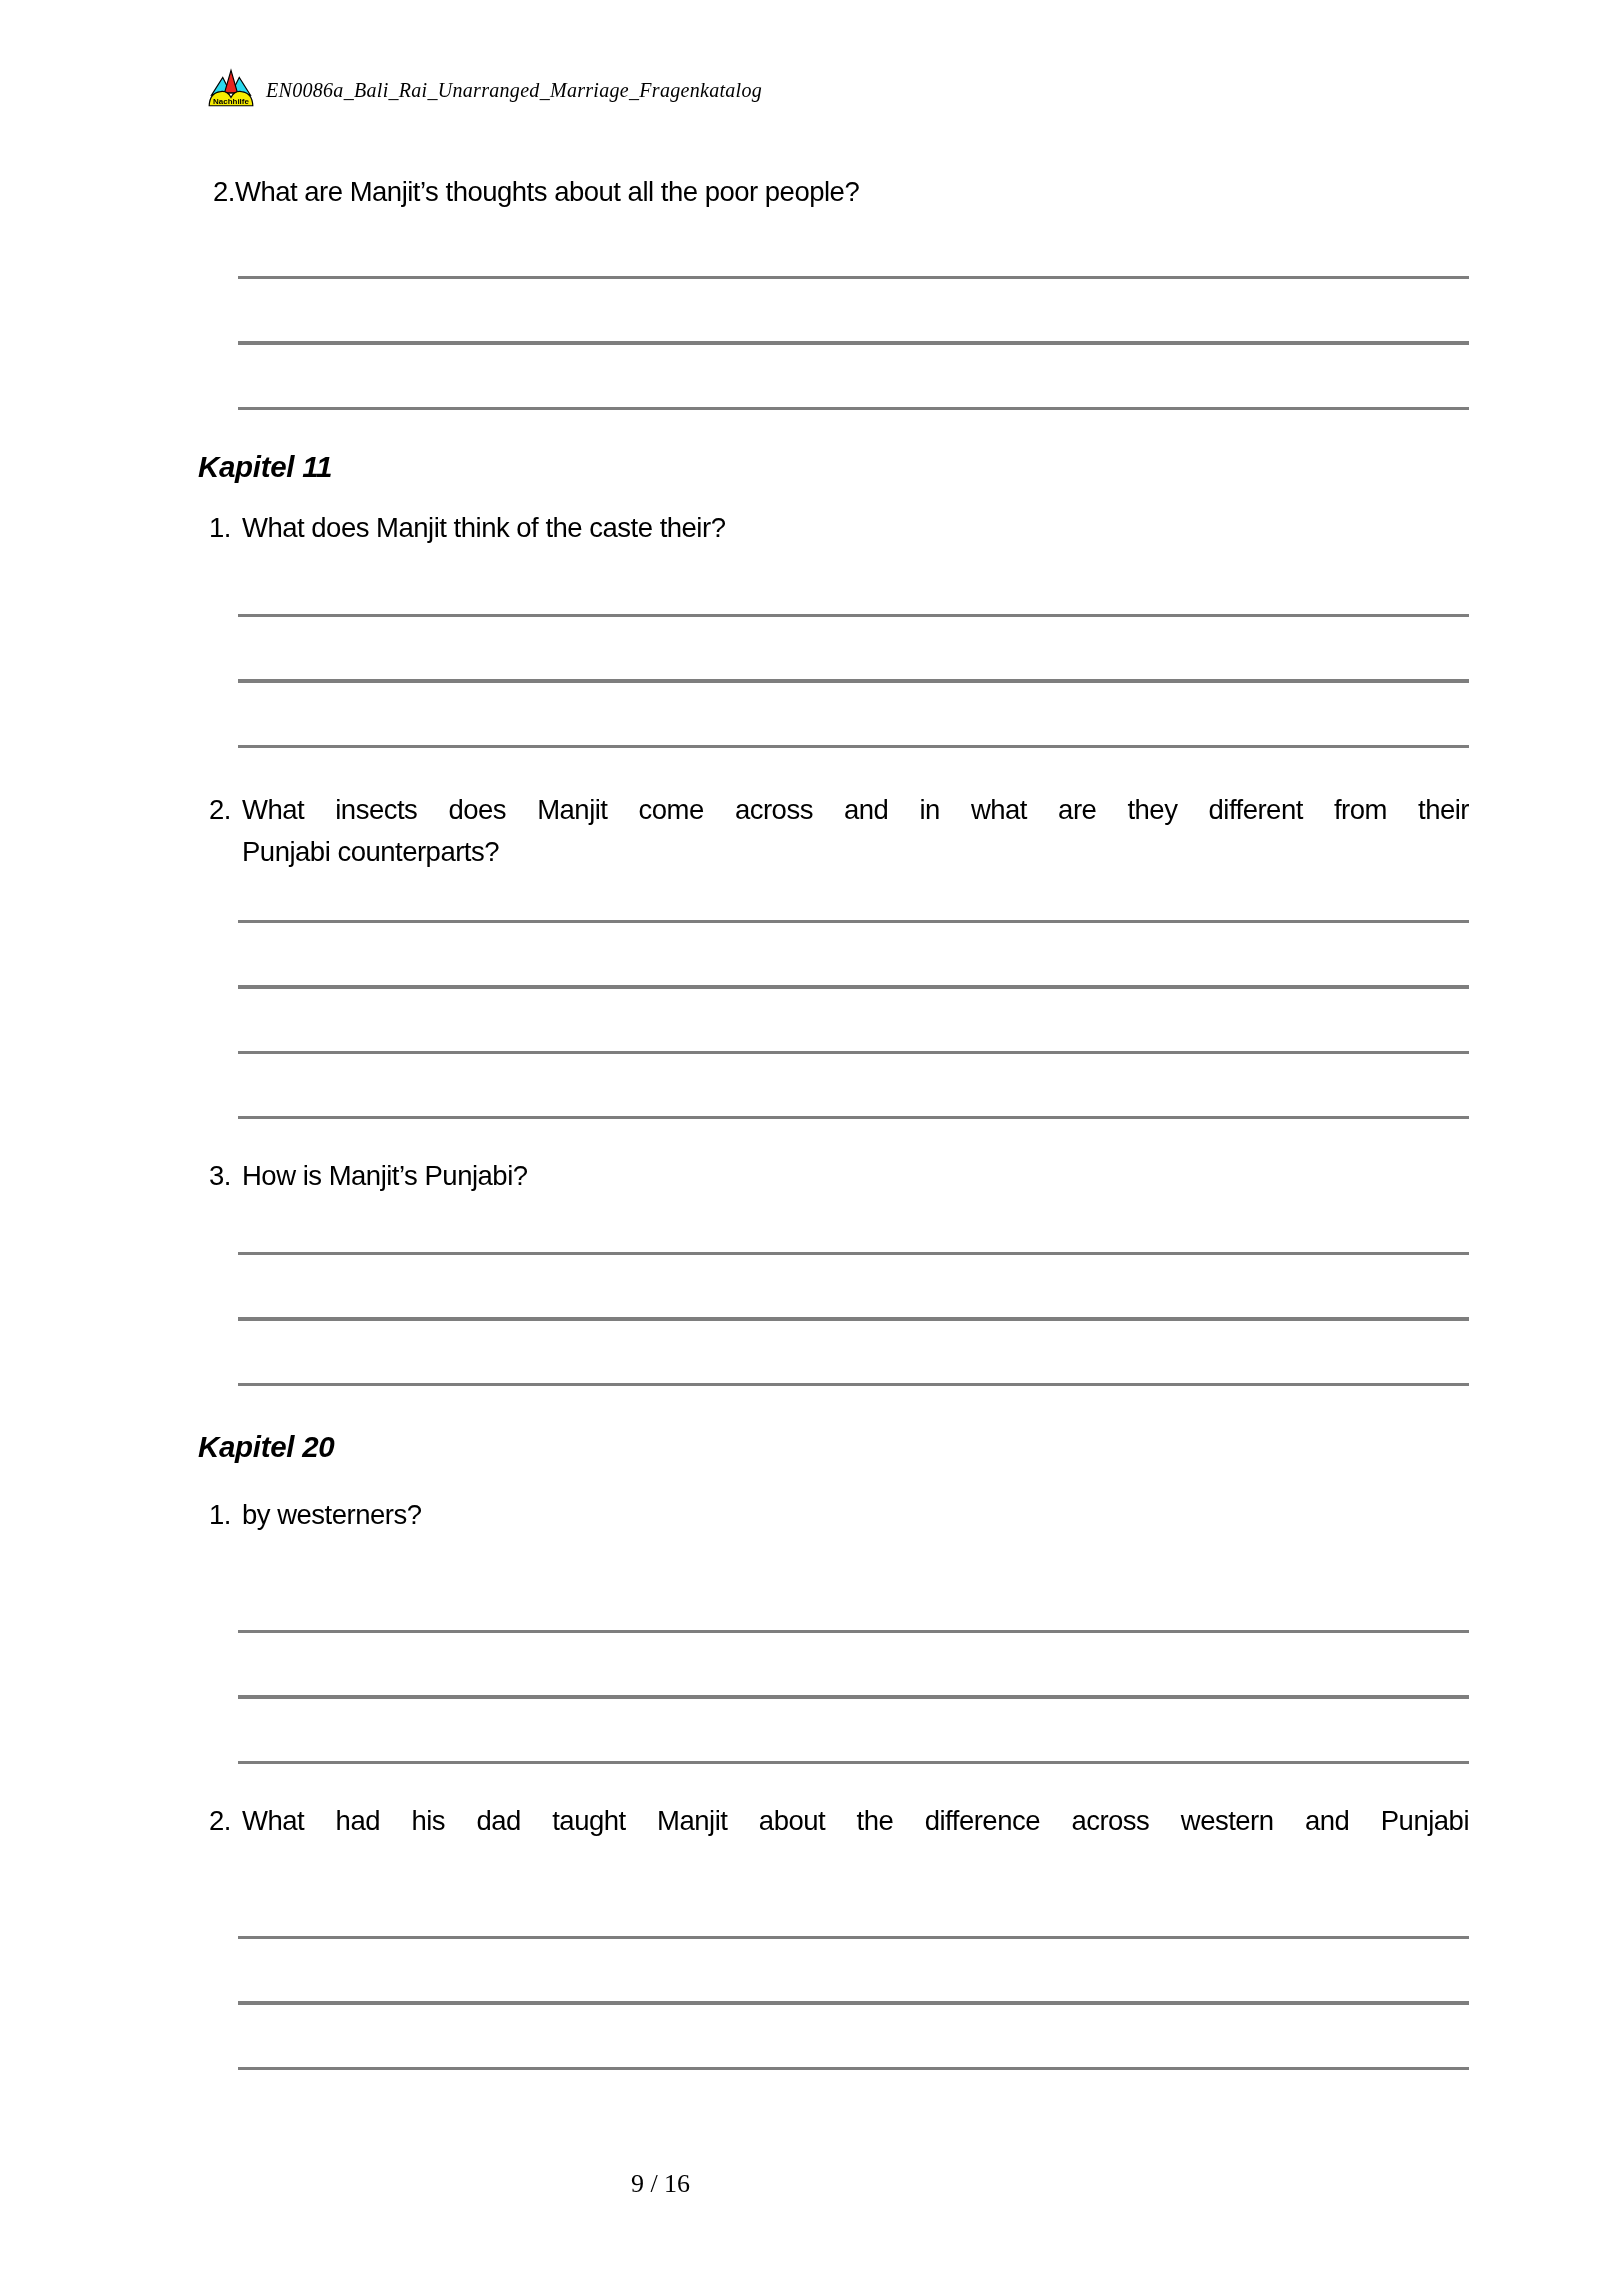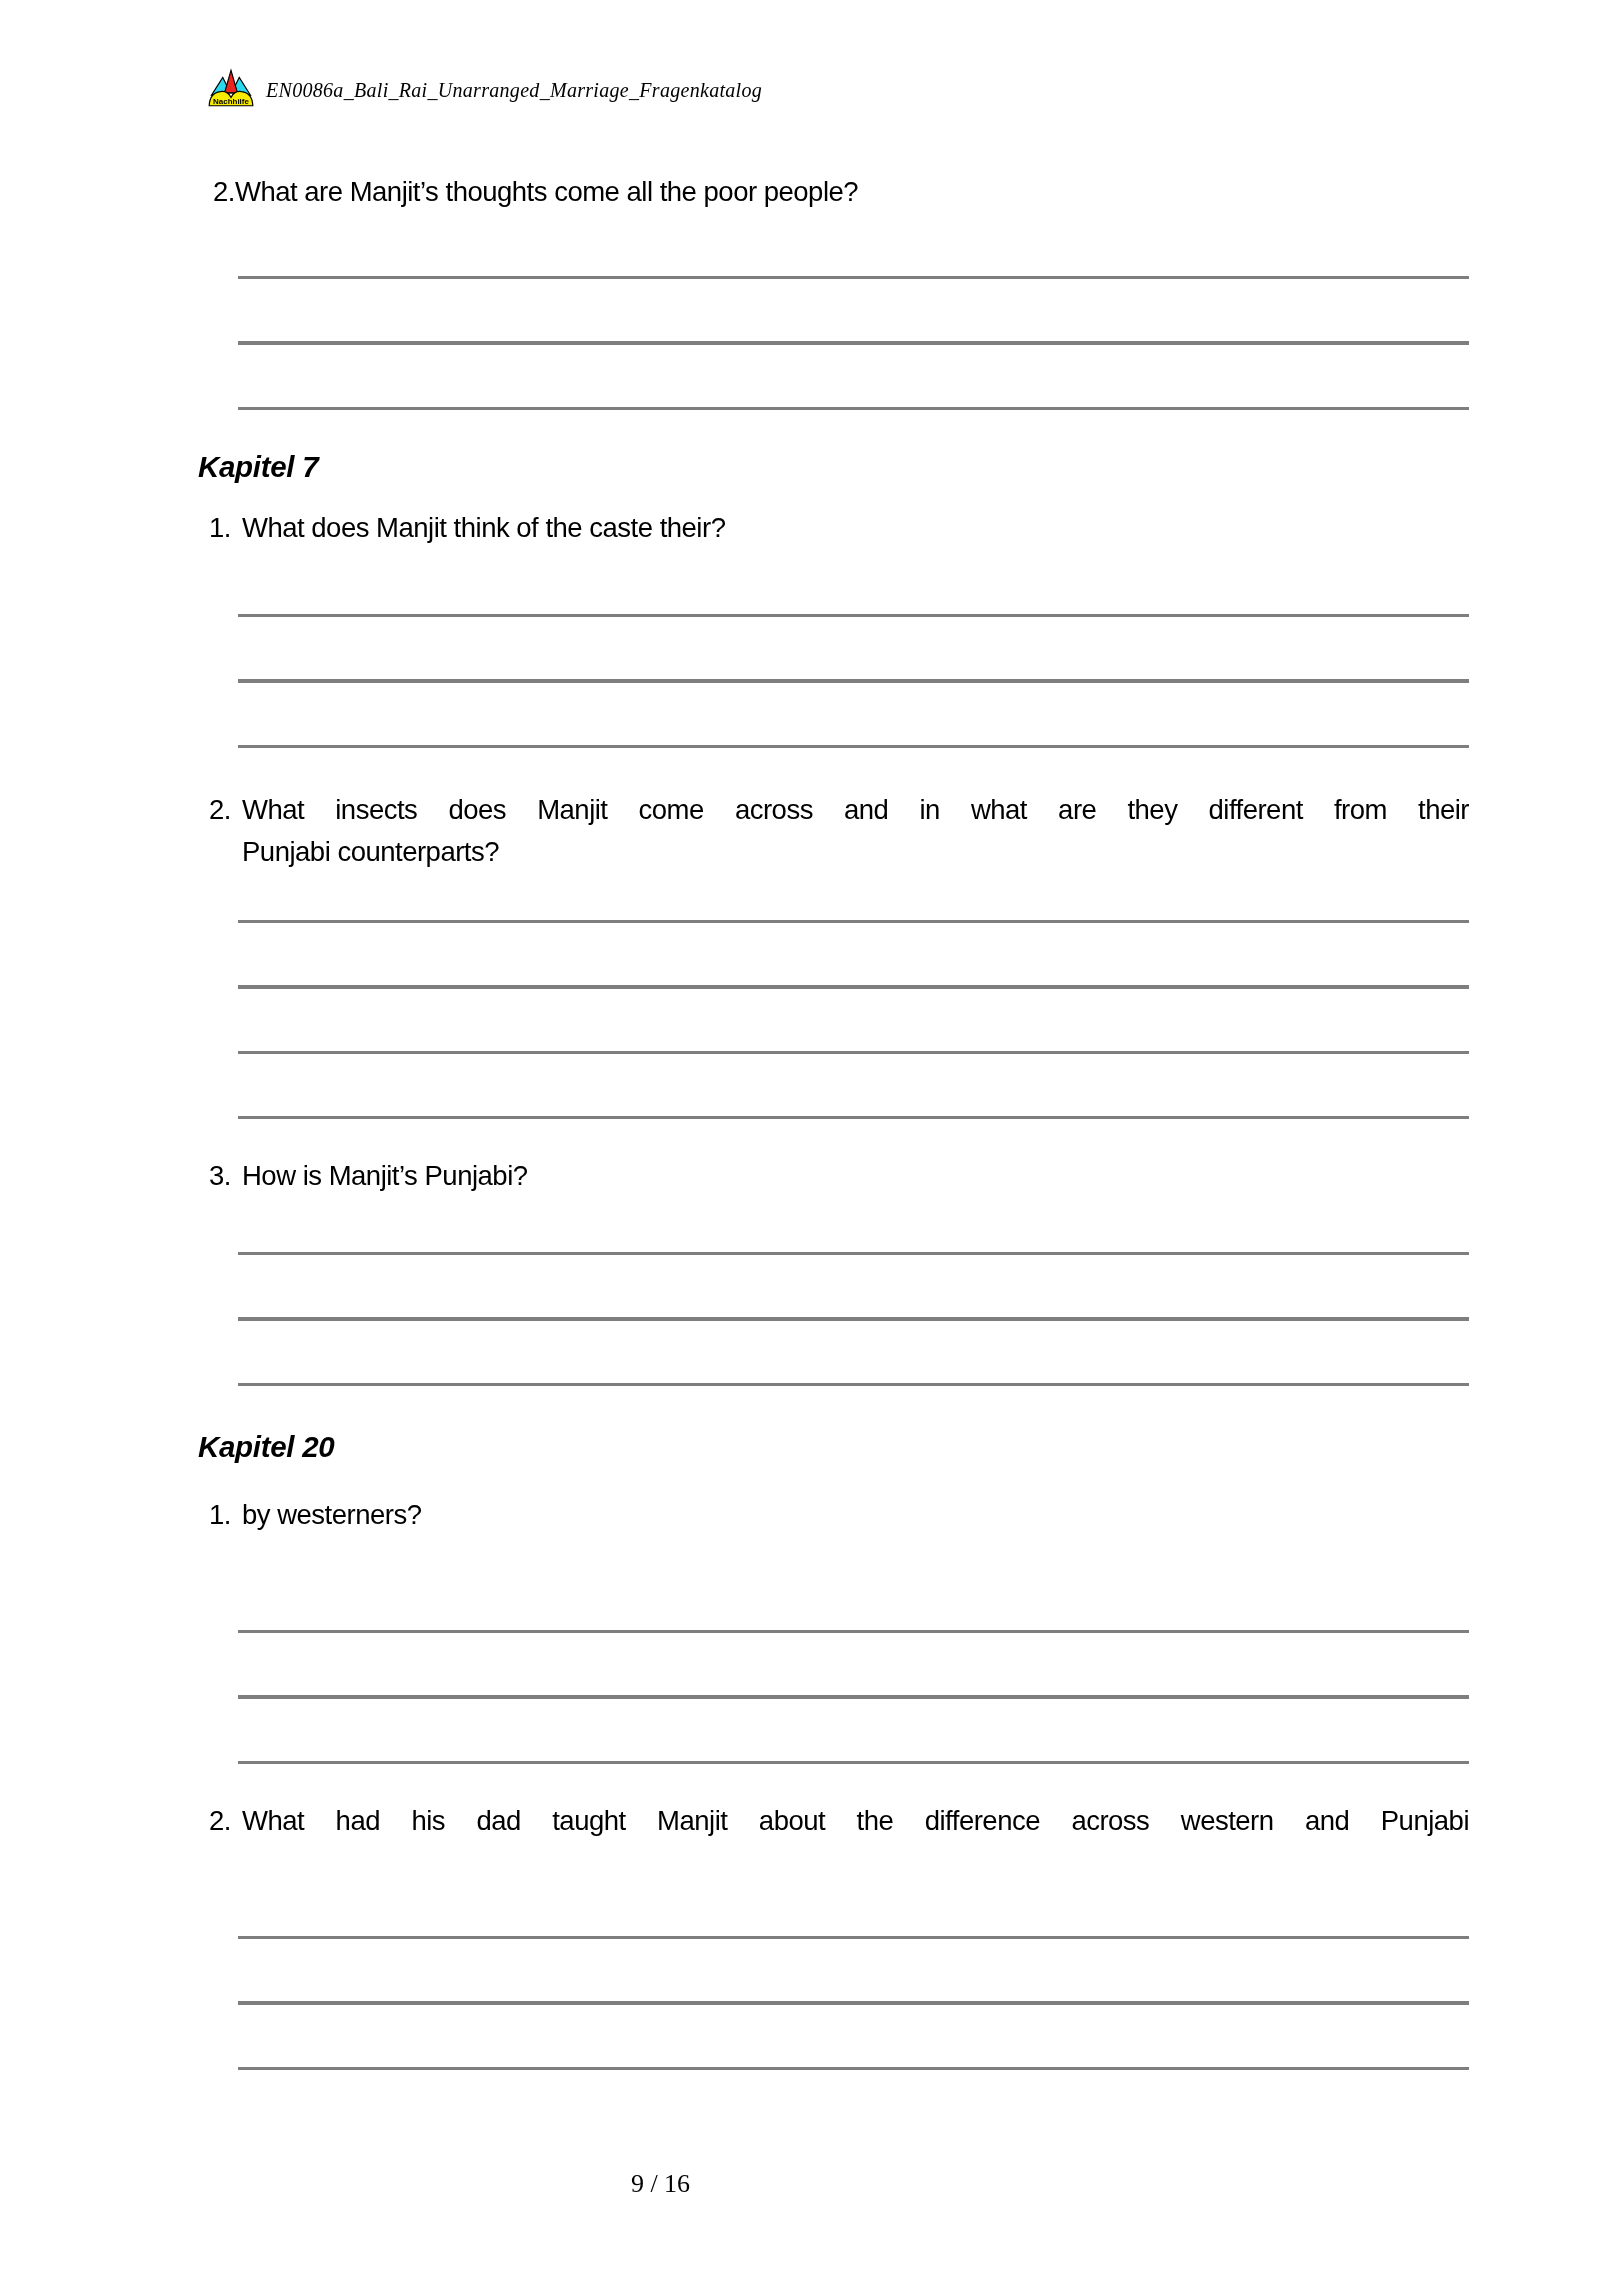--- a/index.html
+++ b/index.html
@@ -57,30 +57,30 @@
     <polygon points="40,42 53,16 72,46" fill="var(--logo-cyan,#2bd9ee)" stroke="#000" stroke-width="2"></polygon>
     <polygon points="28,42 39,4 50,42" fill="var(--logo-red,#e8251f)" stroke="#000" stroke-width="2"></polygon>
     <path d="M2,64 Q3,42 21,40 Q33,38 39,50 Q45,38 57,40 Q75,42 76,64 Z" fill="var(--logo-yellow,#f7ec00)" stroke="#000" stroke-width="2"></path>
     <text x="39" y="61" text-anchor="middle" font-size="13.5" font-weight="bold" font-family="Liberation Sans, sans-serif">Nachhilfe</text>
   </svg>
   <div class="doc-title">EN0086a_Bali_Rai_Unarranged_Marriage_Fragenkatalog</div>
 
   <div class="q tight" style="top:171px">
     <span class="num">2.</span>
     <div class="qbody">
-      <span class="qline">What are Manjit’s thoughts come all the poor people?</span>
+      <span class="qline">What are Manjit’s thoughts about all the poor people?</span>
     </div>
   </div>
   <div class="lines" style="top:276px">
     <div class="al"></div>
     <div class="al"></div>
     <div class="al"></div>
   </div>
 
-  <div class="heading" style="top:448px">Kapitel 7</div>
+  <div class="heading" style="top:448px">Kapitel 11</div>
 
   <div class="q" style="top:507px">
     <span class="num">1.</span>
     <div class="qbody">
       <span class="qline">What does Manjit think of the caste their?</span>
     </div>
   </div>
   <div class="lines" style="top:614px">
     <div class="al"></div>
     <div class="al"></div>

